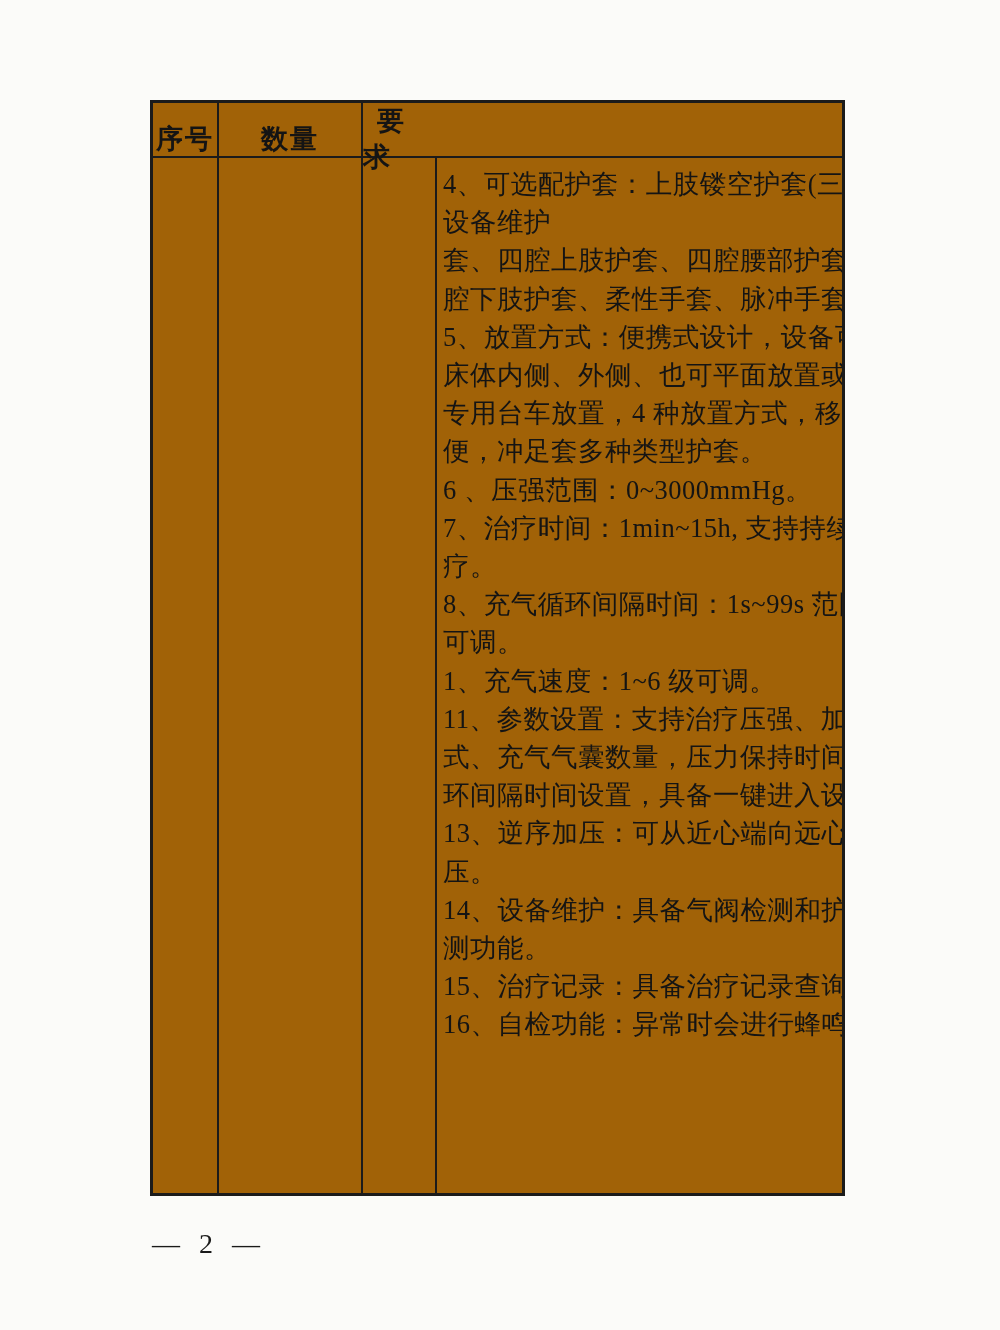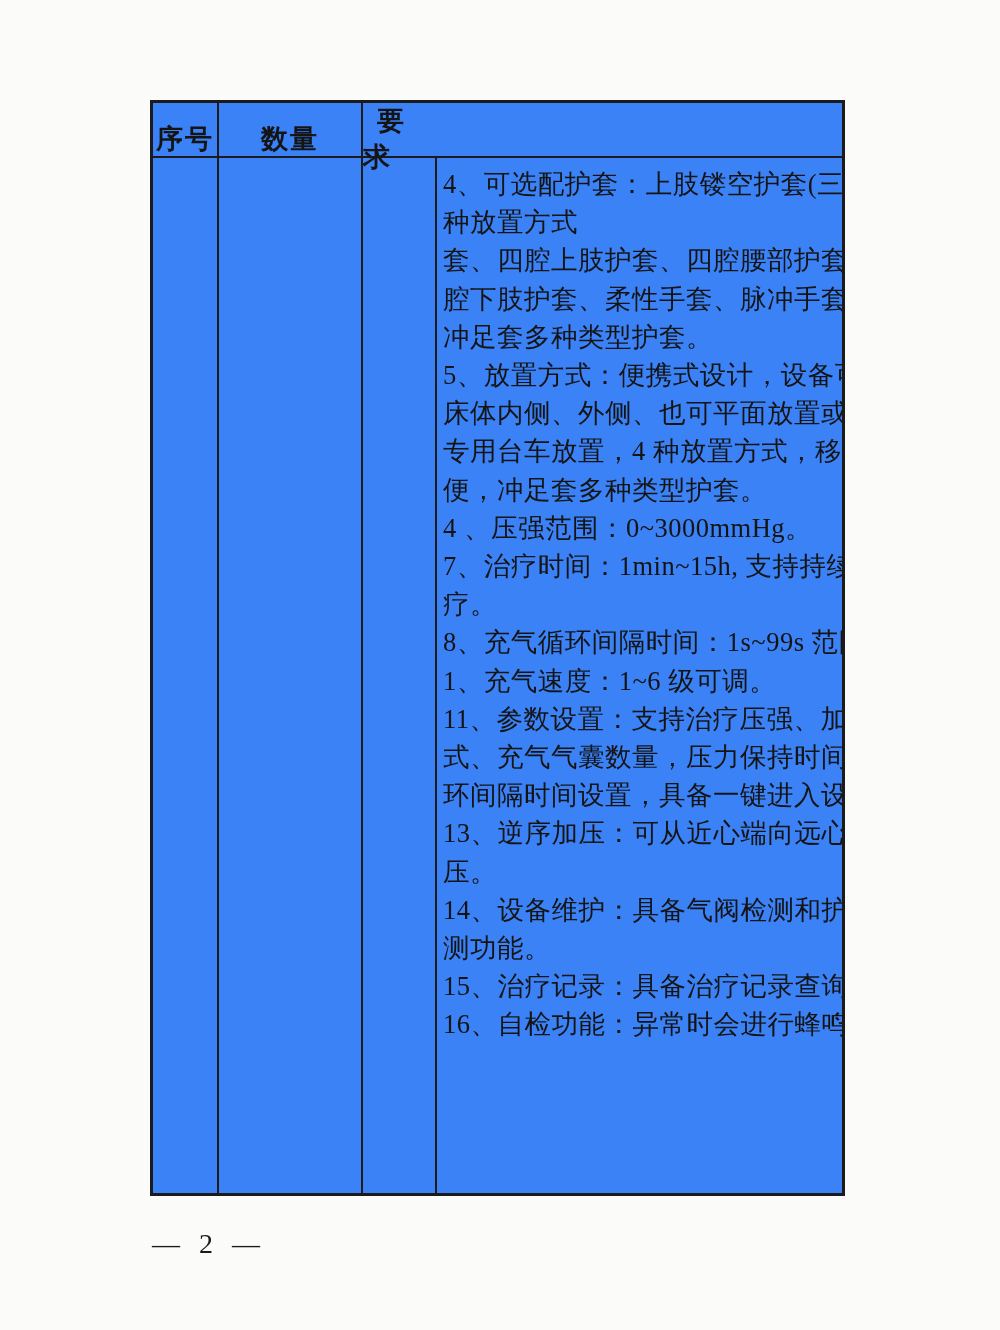--- a/index.html
+++ b/index.html
@@ -22,21 +22,21 @@
   .doc-table {
     position: absolute;
     left: 150px;
     top: 100px;
     width: 695px;
     height: 1096px;
     border: 3px solid #1b1b1b;
     box-sizing: border-box;
     display: grid;
     grid-template-rows: 55px 1fr;
-    background: #3b82f6;
+    background: #a16207;
   }
   .thead, .tbody {
     display: grid;
     grid-template-columns: 66px 144px 74px 1fr;
   }
   .thead {
     border-bottom: 2px solid #1b1b1b;
   }
   .cell {
     border-right: 2px solid #1b1b1b;
@@ -90,32 +90,32 @@
       <div class="cell th">数量</div>
       <div class="cell th req">要 求</div>
     </div>
 
     <div class="tbody">
       <div class="cell"></div>
       <div class="cell"></div>
       <div class="cell"></div>
       <div class="cell req-cell">
           <div class="req-line">4、可选配护套：上肢镂空护套(三腔)、</div>
-          <div class="req-line">种放置方式</div>
+          <div class="req-line">设备维护</div>
           <div class="req-line">套、四腔上肢护套、四腔腰部护套、四</div>
           <div class="req-line">腔下肢护套、柔性手套、脉冲手套、 脉</div>
-          <div class="req-line">冲足套多种类型护套。</div>
           <div class="req-line">5、放置方式：便携式设计，设备可悬挂</div>
           <div class="req-line">床体内侧、外侧、也可平面放置或 选配</div>
           <div class="req-line">专用台车放置，4 种放置方式，移动简</div>
           <div class="req-line">便，冲足套多种类型护套。</div>
-          <div class="req-line">4 、压强范围：0~3000mmHg。</div>
+          <div class="req-line">6 、压强范围：0~3000mmHg。</div>
           <div class="req-line">7、治疗时间：1min~15h, 支持持续治</div>
           <div class="req-line">疗。</div>
           <div class="req-line">8、充气循环间隔时间：1s~99s 范围内</div>
+          <div class="req-line">可调。</div>
           <div class="req-line">1、充气速度：1~6 级可调。</div>
           <div class="req-line">11、参数设置：支持治疗压强、加压模</div>
           <div class="req-line">式、充气气囊数量，压力保持时间、 循</div>
           <div class="req-line">环间隔时间设置，具备一键进入设备界</div>
           <div class="req-line">13、逆序加压：可从近心端向远心端加</div>
           <div class="req-line">压。</div>
           <div class="req-line">14、设备维护：具备气阀检测和护套检</div>
           <div class="req-line">测功能。</div>
           <div class="req-line">15、治疗记录：具备治疗记录查询功能。</div>
           <div class="req-line">16、自检功能：异常时会进行蜂鸣器报</div>

